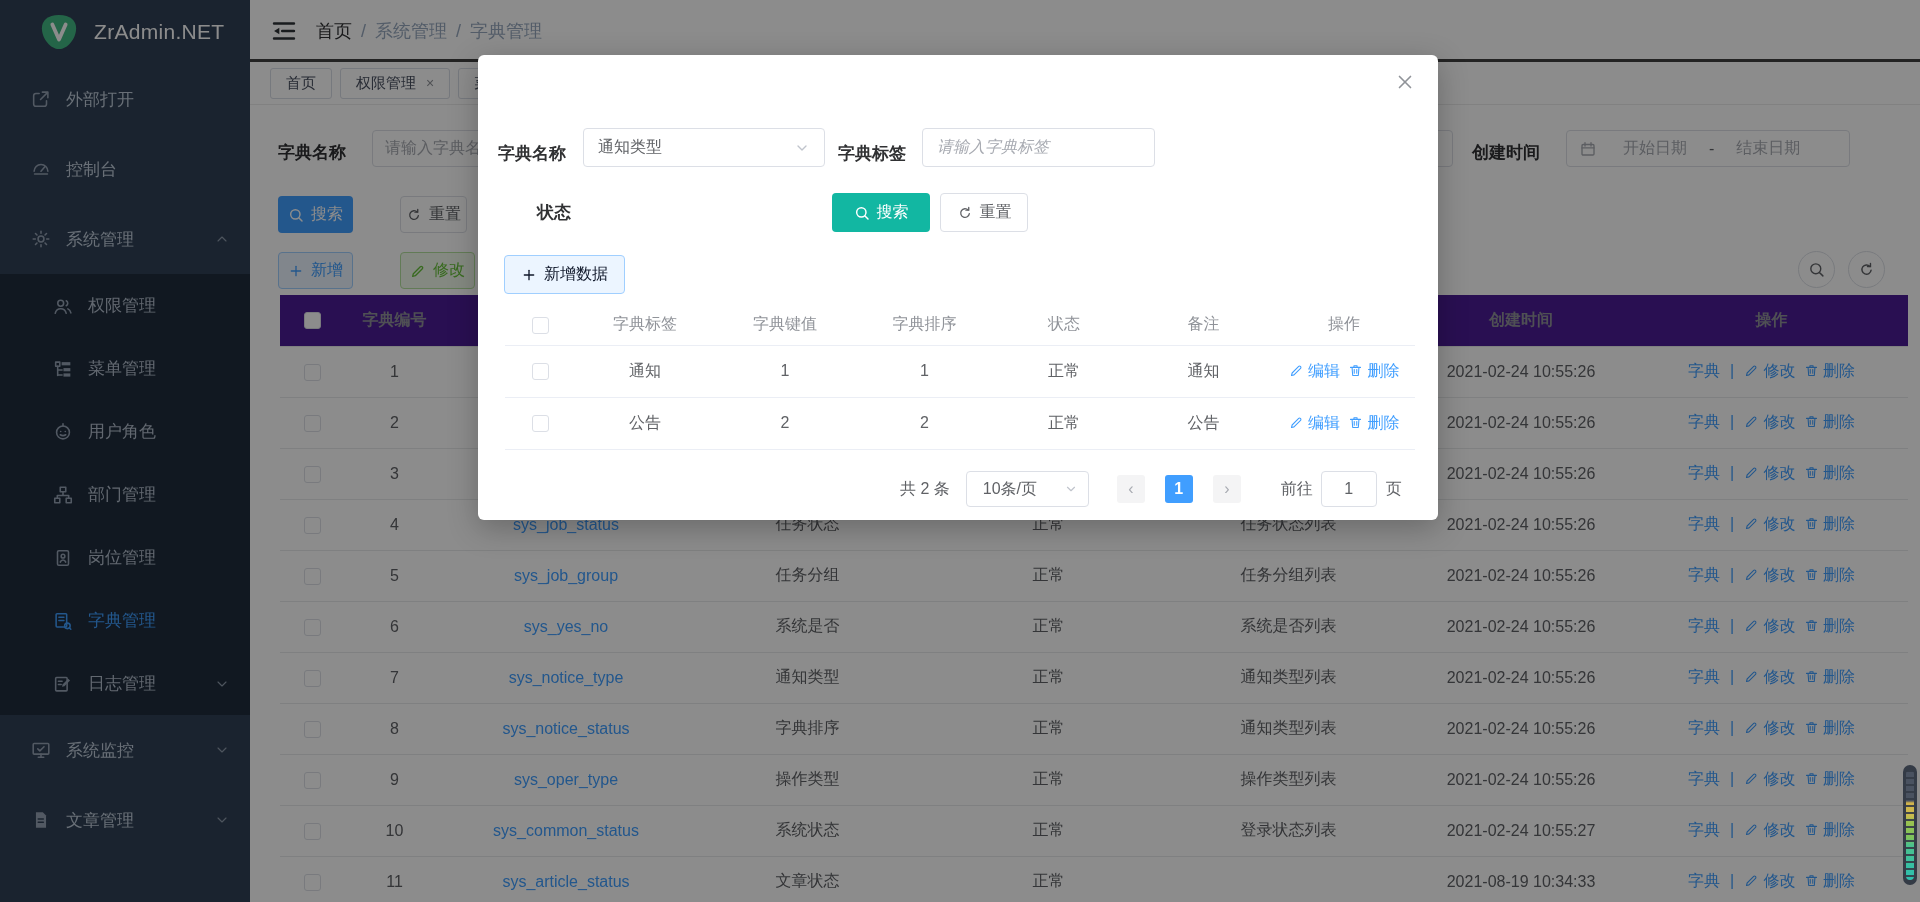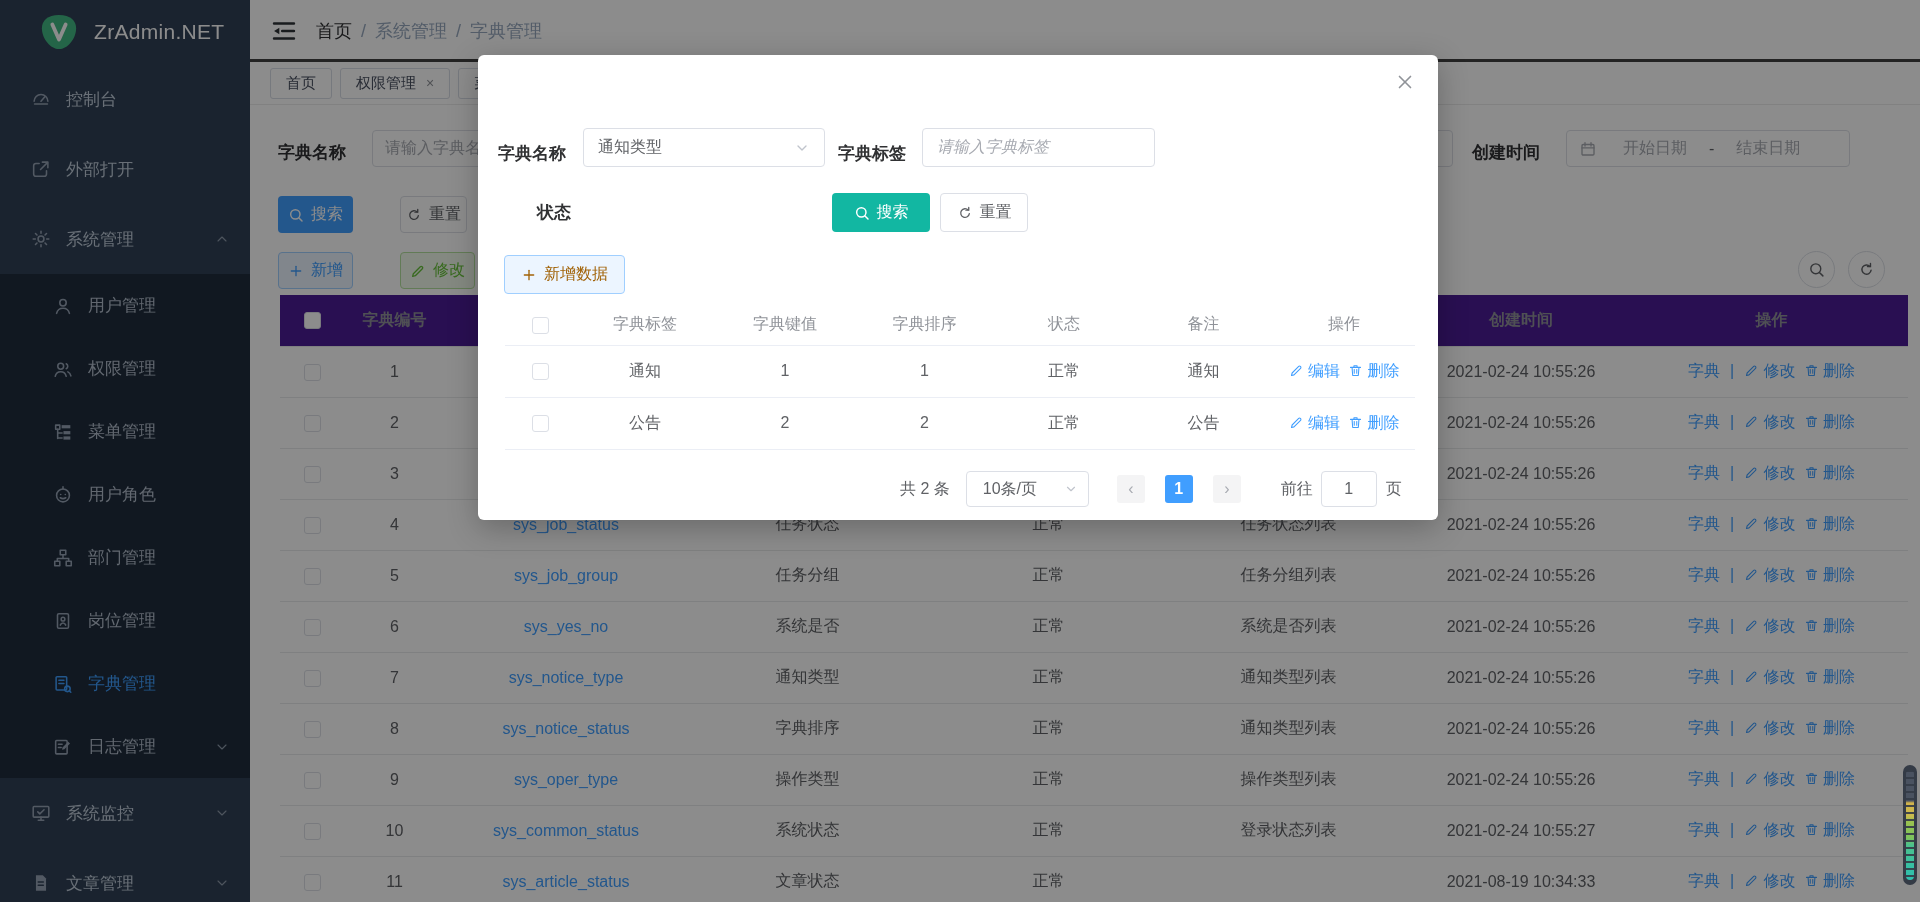--- a/index.html
+++ b/index.html
@@ -83,21 +83,21 @@
   .m-label { position:absolute; font-weight:700; color:#303133; font-size:17px; height:39px; line-height:39px; }
   .m-box { position:absolute; height:39px; border:1px solid #dcdfe6; border-radius:4px; background:#fff; display:flex; align-items:center; padding:0 14px; font-size:16px; }
   .m-box .chev { margin-left:auto; color:#c0c4cc; width:16px; height:16px; }
   .m-box .chev svg { width:16px; height:16px; }
   .m-box .val { color:#606266; }
   .m-box .ph { color:#a8abb2;font-style:italic; }
   .m-btn { position:absolute; height:39px; border-radius:4px; font-size:16px; display:inline-flex; align-items:center; justify-content:center; gap:7px; cursor:pointer; border:1px solid transparent; }
   .m-btn svg { width:16px; height:16px; }
   .m-btn-teal { background:#12b7a2; color:#fff; }
   .m-btn-plain { background:#fff; border-color:#dcdfe6; color:#606266; }
-  .m-btn-add { background:#ecf5ff; border-color:#a0cfff; color:#a16207; }
+  .m-btn-add { background:#ecf5ff; border-color:#a0cfff; color:#0f172a; }
   .m-table { position:absolute; left:27px; top:250px; width:910px; font-size:16px; color:#606266; }
   .m-table th { color:#909399; font-weight:400; height:40px; font-size:16px; border-bottom:1px solid #ebeef5; }
   .m-table td { height:52px; text-align:center; border-bottom:1px solid #ebeef5; }
   .m-pager { position:absolute; left:422px; top:416px; height:36px; display:flex; align-items:center; font-size:16px; color:#606266; }
   .pg-total { margin-right:16px; white-space:nowrap; }
   .pg-size { width:123px; height:36px; border:1px solid #dcdfe6; border-radius:4px; display:flex; align-items:center; padding:0 10px 0 16px; color:#606266; margin-right:28px; cursor:pointer; }
   .pg-size .chev { margin-left:auto; color:#c0c4cc; width:14px; height:14px; }
   .pg-size .chev svg { width:14px; height:14px; }
   .pg-btn { width:28px; height:28px; border-radius:3px; background:#f4f4f5; color:#a8abb2; display:flex; align-items:center; justify-content:center; font-size:16px; cursor:pointer; }
   .pg-prev { margin-right:20px; }
@@ -124,57 +124,48 @@
       <svg class="logo-badge" viewBox="0 0 40 40">
         <path d="M20 2 C32 2 38 8 38 16 C38 27 29 38 20 38 C11 38 2 27 2 16 C2 8 8 2 20 2 Z" fill="#42b983"></path>
         <path d="M13 12 L20 28 L27 12" fill="none" stroke="#ffffff" stroke-width="4" stroke-linecap="round" stroke-linejoin="round"></path>
       </svg>
       <span class="logo-title">ZrAdmin.NET</span>
     </div>
     <div class="side-items" id="side-items">
         <div class="side-item l1">
           <span class="s-icon">
             <svg viewBox="0 0 24 24" stroke="currentColor" stroke-width="1.7" stroke-linecap="round" stroke-linejoin="round" fill="none">
+              <path d="M10 6H6.5A2.5 2.5 0 0 0 4 8.5v9A2.5 2.5 0 0 0 6.5 20h9a2.5 2.5 0 0 0 2.5-2.5V14" fill="none"></path>
+              <path d="M13.5 4.5H19.5V10.5" fill="none"></path>
+              <line x1="19" y1="5" x2="11.5" y2="12.5"></line>
+            </svg>
+          </span>
+          <span>外部打开</span>
+        </div>
+        <div class="side-item l1">
+          <span class="s-icon">
+            <svg viewBox="0 0 24 24" stroke="currentColor" stroke-width="1.7" stroke-linecap="round" stroke-linejoin="round" fill="none">
               <path d="M4.5 14.5a7.5 7.5 0 0 1 15 0" fill="none"></path>
               <line x1="12" y1="14.5" x2="16.2" y2="9.6"></line>
               <line x1="5" y1="17.5" x2="19" y2="17.5"></line>
             </svg>
           </span>
           <span>控制台</span>
-        </div>
-        <div class="side-item l1">
-          <span class="s-icon">
-            <svg viewBox="0 0 24 24" stroke="currentColor" stroke-width="1.7" stroke-linecap="round" stroke-linejoin="round" fill="none">
-              <path d="M10 6H6.5A2.5 2.5 0 0 0 4 8.5v9A2.5 2.5 0 0 0 6.5 20h9a2.5 2.5 0 0 0 2.5-2.5V14" fill="none"></path>
-              <path d="M13.5 4.5H19.5V10.5" fill="none"></path>
-              <line x1="19" y1="5" x2="11.5" y2="12.5"></line>
-            </svg>
-          </span>
-          <span>外部打开</span>
         </div>
         <div class="side-item l1">
           <span class="s-icon">
             <svg viewBox="0 0 24 24" stroke="currentColor" stroke-width="1.7" stroke-linecap="round" stroke-linejoin="round" fill="none">
               <circle cx="12" cy="12" r="3.2" fill="none"></circle>
               <path d="M12 3.5v2.3M12 18.2v2.3M3.5 12h2.3M18.2 12h2.3M6 6l1.6 1.6M16.4 16.4L18 18M6 18l1.6-1.6M16.4 7.6L18 6" fill="none"></path>
             </svg>
           </span>
           <span>系统管理</span>
           <span class="s-arrow"><svg viewBox="0 0 24 24" stroke="currentColor" stroke-width="1.7" stroke-linecap="round" stroke-linejoin="round" fill="none">
               <polyline points="6 15 12 9 18 15" fill="none"></polyline>
             </svg></span>
-        </div>
-        <div class="side-item l2">
-          <span class="s-icon">
-            <svg viewBox="0 0 24 24" stroke="currentColor" stroke-width="1.7" stroke-linecap="round" stroke-linejoin="round" fill="none">
-              <circle cx="12" cy="8.5" r="3.5" fill="none"></circle>
-              <path d="M5 20c1-4 4-5.5 7-5.5s6 1.5 7 5.5" fill="none"></path>
-            </svg>
-          </span>
-          <span>用户管理</span>
         </div>
         <div class="side-item l2">
           <span class="s-icon">
             <svg viewBox="0 0 24 24" stroke="currentColor" stroke-width="1.7" stroke-linecap="round" stroke-linejoin="round" fill="none">
               <circle cx="9.5" cy="9" r="3.2" fill="none"></circle>
               <path d="M3.5 20c.8-3.6 3.3-5 6-5s5.2 1.4 6 5" fill="none"></path>
               <path d="M15.5 6.3a3 3 0 0 1 0 5.4M17.3 15.1c1.7.8 2.8 2.2 3.3 4.4" fill="none"></path>
             </svg>
           </span>
           <span>权限管理</span>

